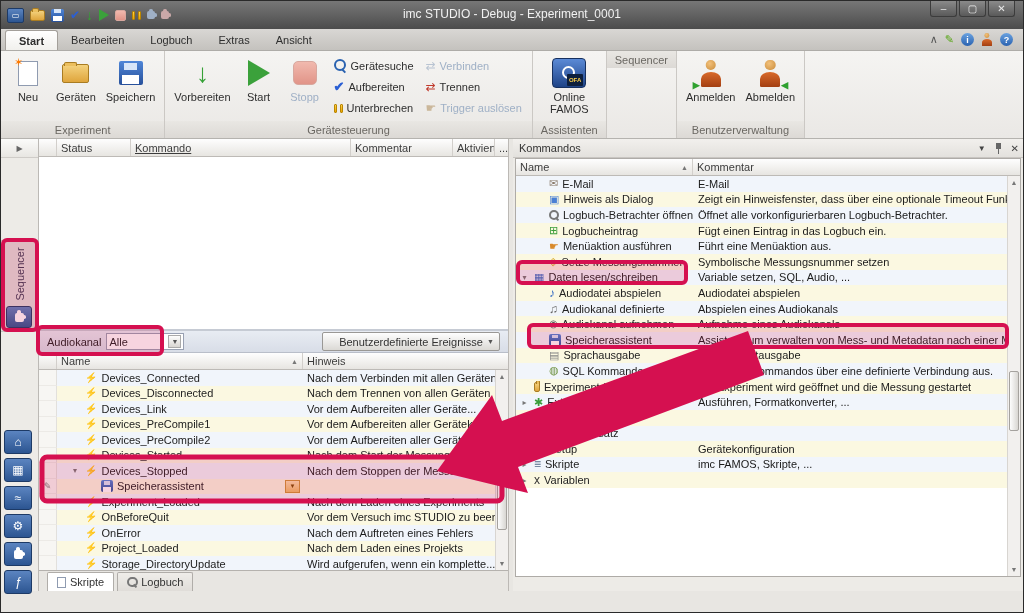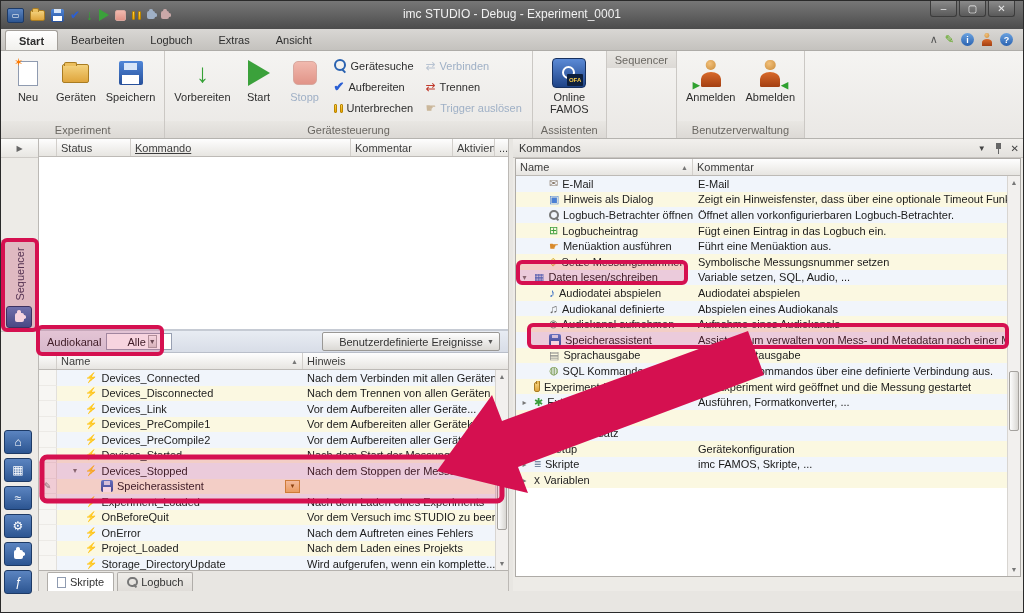--- a/index.html
+++ b/index.html
@@ -76,21 +76,21 @@
   .side-icons { position:absolute; left:3px; top:291px; display:flex; flex-direction:column; gap:4px; }
 
   
   .left-panel { position:absolute; left:38px; top:138px; width:470px; bottom:21px; background:#fff; display:flex; flex-direction:column; border-right:1px solid #bcb9b5; }
   .hdr { display:flex; background:linear-gradient(#fefefe,#e7e5e1); border-bottom:1px solid #bdbab6; color:#3c3c3c; flex:none; }
   .hdr-cell { border-right:1px solid #d2cfcb; padding:2px 4px; display:flex; align-items:center; overflow:hidden; white-space:nowrap; }
   .sort-arrow { font-size:7px; color:#777; margin-left:auto; padding-left:3px; }
   .tbl-hdr { height:18px; }
   .tbl-body { height:172px; background:#fff; flex:none; }
   .events-toolbar { height:24px; flex:none; background:linear-gradient(#e8ecf3,#d8dde7); border-top:2px solid #c6cbd4; border-bottom:1px solid #b9bec9; display:flex; align-items:center; padding:0 8px; gap:5px; }
-  .combo { width:66px; height:17px; background:#fff; border:1px solid #98a0b2; display:flex; align-items:center; padding:0 20px; gap:2px; }
+  .combo { width:78px; height:17px; background:#fff; border:1px solid #98a0b2; display:flex; align-items:center; padding:0 2px; gap:2px; }
   .combo .carr { margin-left:auto; font-size:7px; color:#555; background:linear-gradient(#fdfdfd,#d8d6d2); border:1px solid #aaa; width:13px; height:13px; display:flex; align-items:center; justify-content:center; }
   .custom-ev-btn { width:178px; height:19px; border:1px solid #9a9895; background:linear-gradient(#fefefe,#dbd9d5); border-radius:2px; display:flex; align-items:center; justify-content:center; position:relative; color:#333; }
   .custom-ev-btn .carr { position:absolute; right:5px; font-size:7px; color:#555; }
   .ev-hdr { height:17px; }
   .ev-body { flex:1; position:relative; background:#fff; overflow:hidden; }
   .ev-row { display:flex; height:15.5px; align-items:center; }
   .ev-gutter { width:18px; flex:none; align-self:stretch; border-right:1px solid #e2e0dc; border-bottom:1px solid #eceae6; display:flex; align-items:center; justify-content:center; color:#777; font-size:9px; background:#f7f6f3; }
   .ev-name { width:246px; flex:none; display:flex; align-items:center; overflow:hidden; white-space:nowrap; padding-left:12px; gap:4px; }
   .ev-hint { flex:1; overflow:hidden; white-space:nowrap; padding-left:4px; color:#1a1a1a; }
   .exp { width:12px; flex:none; font-size:8px; color:#777; text-align:center; }
@@ -548,21 +548,21 @@
               <span>Hinweis als Dialog</span>
             </span>
             <span class="c-comment">Zeigt ein Hinweisfenster, dass über eine optionale Timeout Funktionalität...</span>
           </div>
           <div class="cmd-row r0">
             <span class="c-name" style="padding-left: 18px;">
               <span class="exp" style="width: 11px;"></span>
               <span class="mag" style="width: 10px; height: 10px; color: rgb(119, 119, 119);"></span>
               <span>Logbuch-Betrachter öffnen</span>
             </span>
-            <span class="c-comment">Öffnet allen vorkonfigurierbaren Logbuch-Betrachter.</span>
+            <span class="c-comment">Öffnet alle vorkonfigurierbaren Logbuch-Betrachter.</span>
           </div>
           <div class="cmd-row r1">
             <span class="c-name" style="padding-left: 18px;">
               <span class="exp" style="width: 11px;"></span>
               <span class="gi" style="color: rgb(58, 157, 58); font-size: 11px;">⊞</span>
               <span>Logbucheintrag</span>
             </span>
             <span class="c-comment">Fügt einen Eintrag in das Logbuch ein.</span>
           </div>
           <div class="cmd-row r0">

